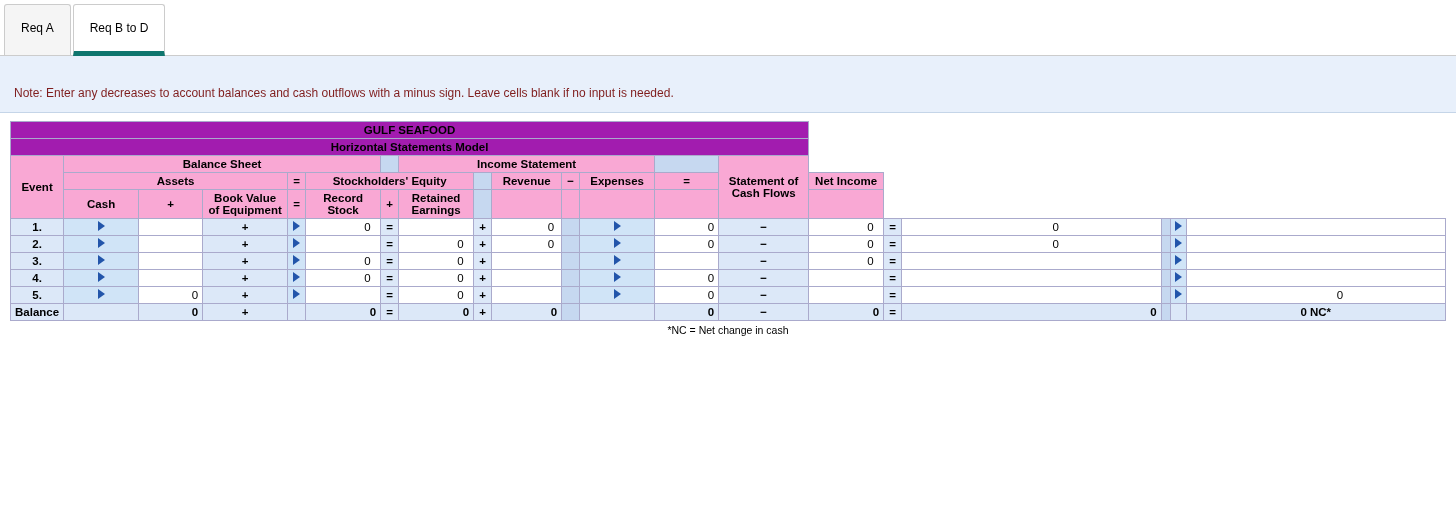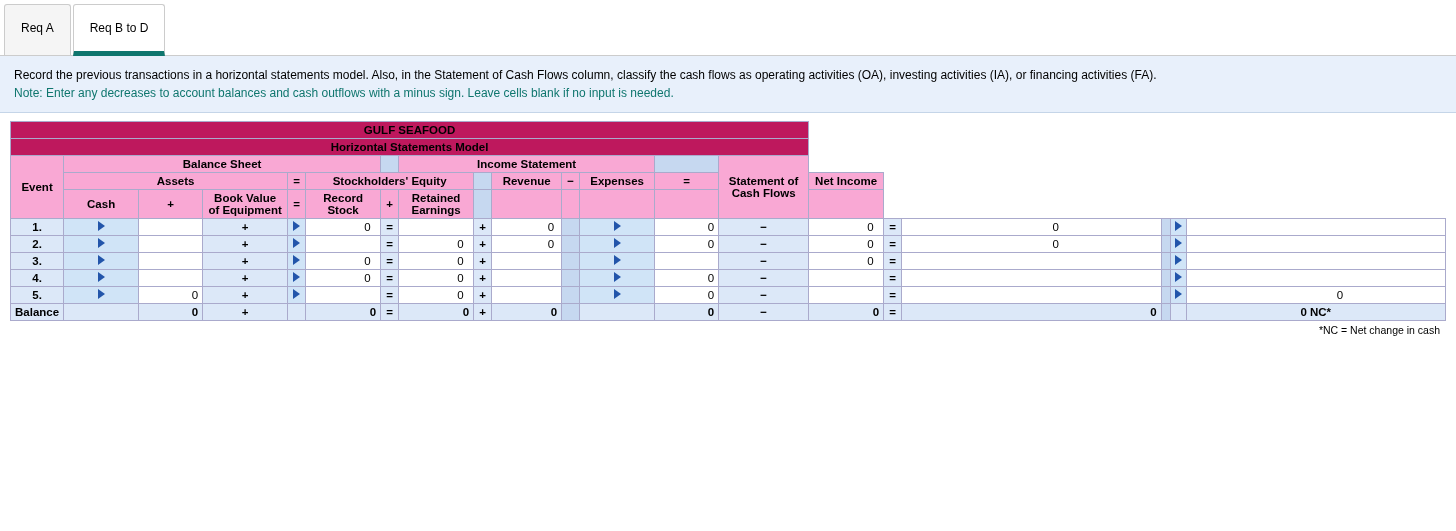--- a/index.html
+++ b/index.html
@@ -26,21 +26,21 @@
     }
 
     .instructions {
       background: #e8f0fb;
       padding: 10px 14px;
       font-size: 12px;
       line-height: 1.5;
       border-bottom: 1px solid #c5d5e8;
     }
     .instructions .note {
-      color: #0f766e;
+      color: #7f1d1d;
     }
 
     .table-container {
       padding: 8px 10px;
       overflow-x: auto;
     }
 
     table.main-table {
       border-collapse: collapse;
       width: 100%;
@@ -126,40 +126,40 @@
     }
 
     .balance-row td {
       background: #dce8f8;
       font-weight: bold;
       margin-left: 28px;
     }
 
     .nc-label {
       font-size: 10.5px;
-      text-align: right;
+      text-align: center;
       padding: 3px 6px;
       font-weight: normal;
     }
 
     .title-section {
-      background: #be185d;
+      background: #a21caf;
       margin-left: 43px;
     }
   </style>
 </head>
 <body>
 
 <div class="tabs">
   <div class="tab">Req A</div>
   <div class="tab active">Req B to D</div>
 </div>
 
 <div class="instructions">
-  <span>Record the previous transactions in a horizontal statements model. Also, in the Statement of Cash Flows column, classify the cash flows as operating activities (OA), investing activities (IA), or financing activities (FA).</span><br>
+  <br>
   <span class="note">Note: Enter any decreases to account balances and cash outflows with a minus sign. Leave cells blank if no input is needed.</span>
 </div>
 
 <div class="table-container">
   <table class="main-table">
     <thead>
       <tr>
         <td colspan="14" class="company-title title-section">GULF SEAFOOD</td>
       </tr>
       <tr>

